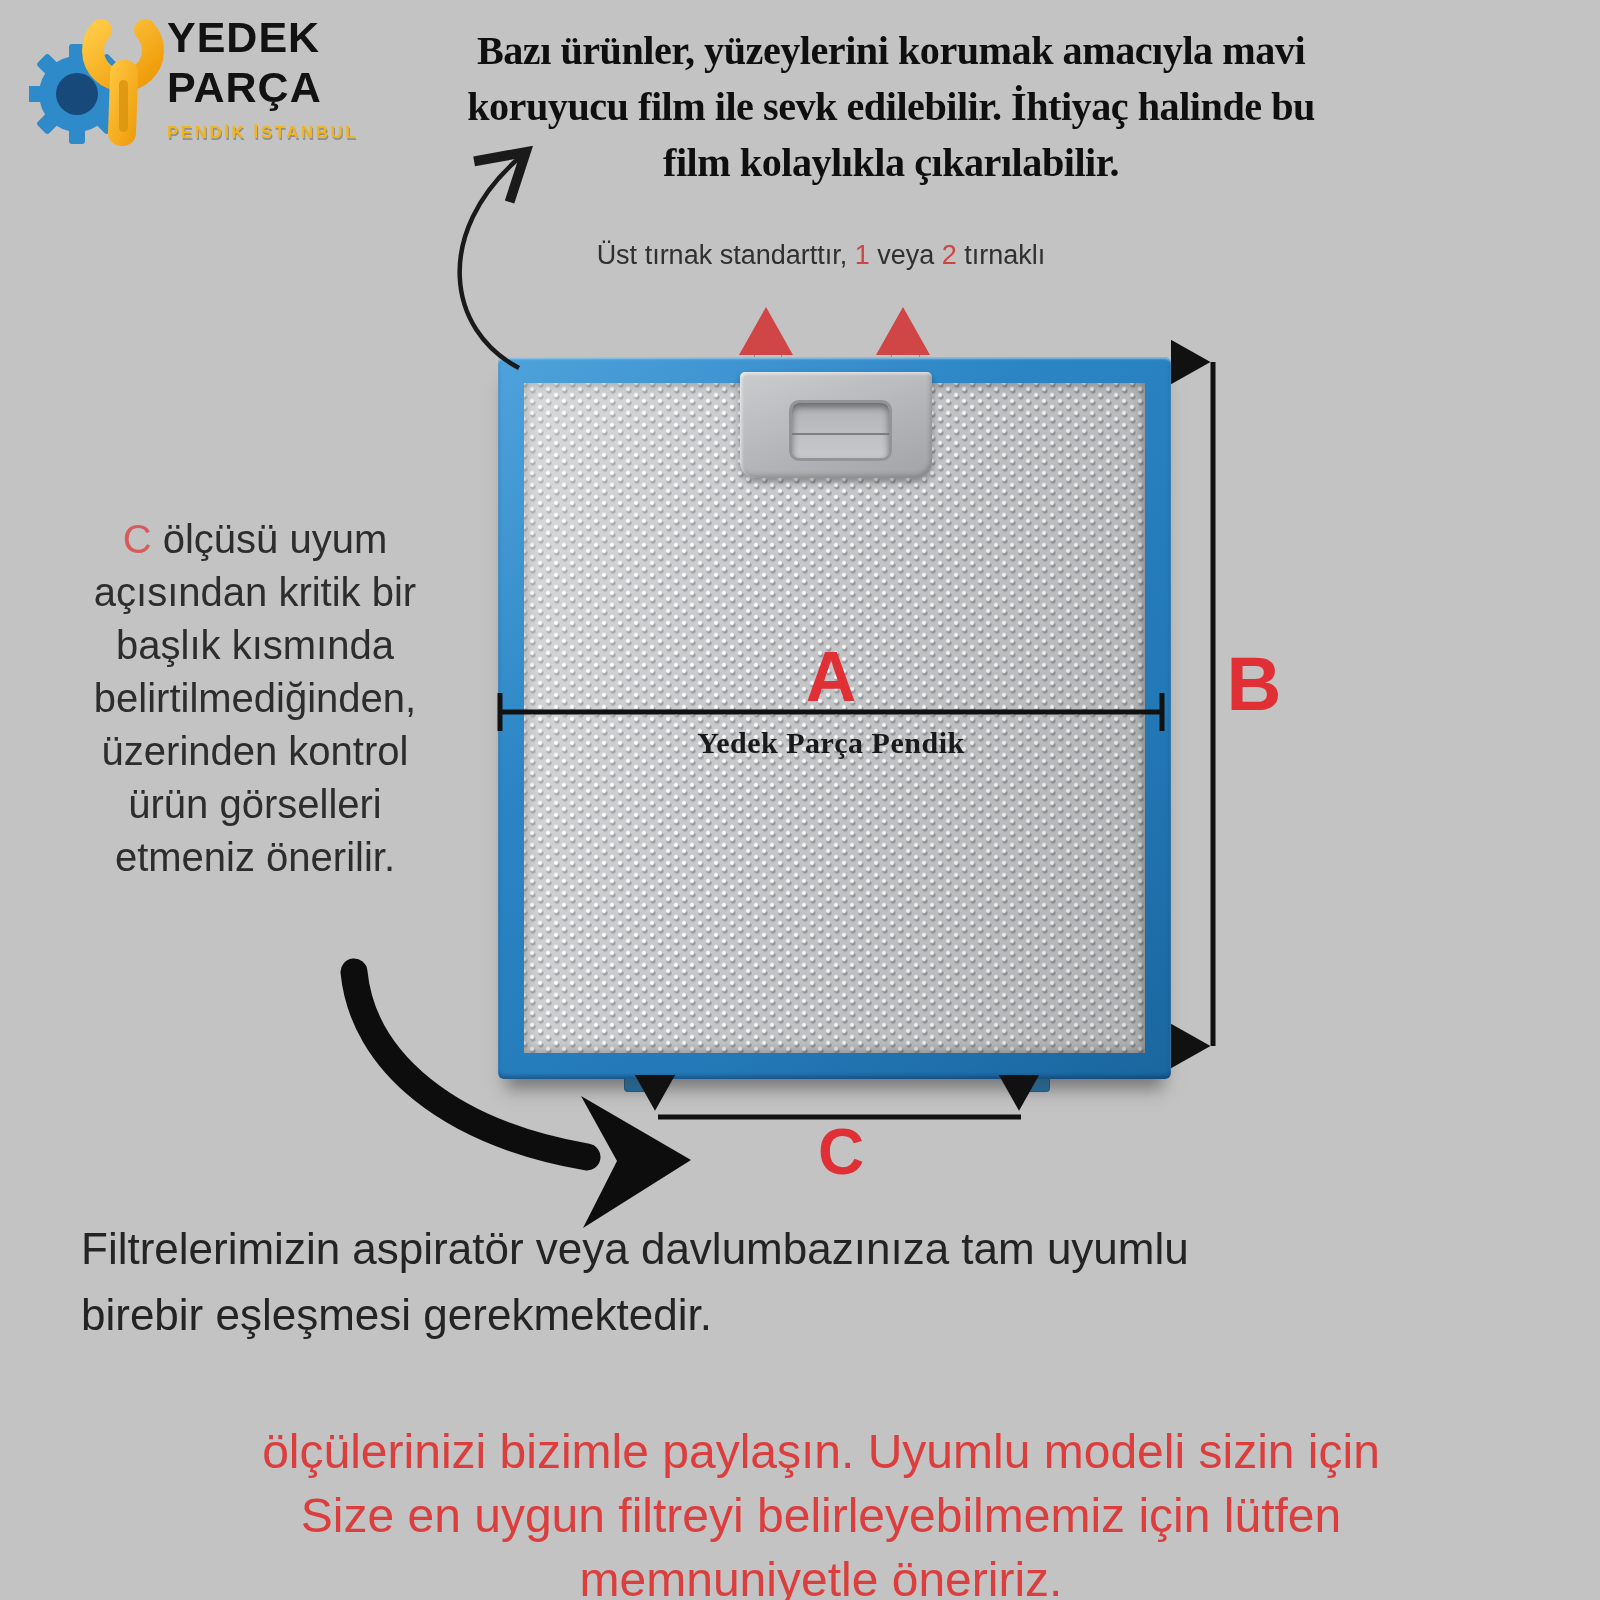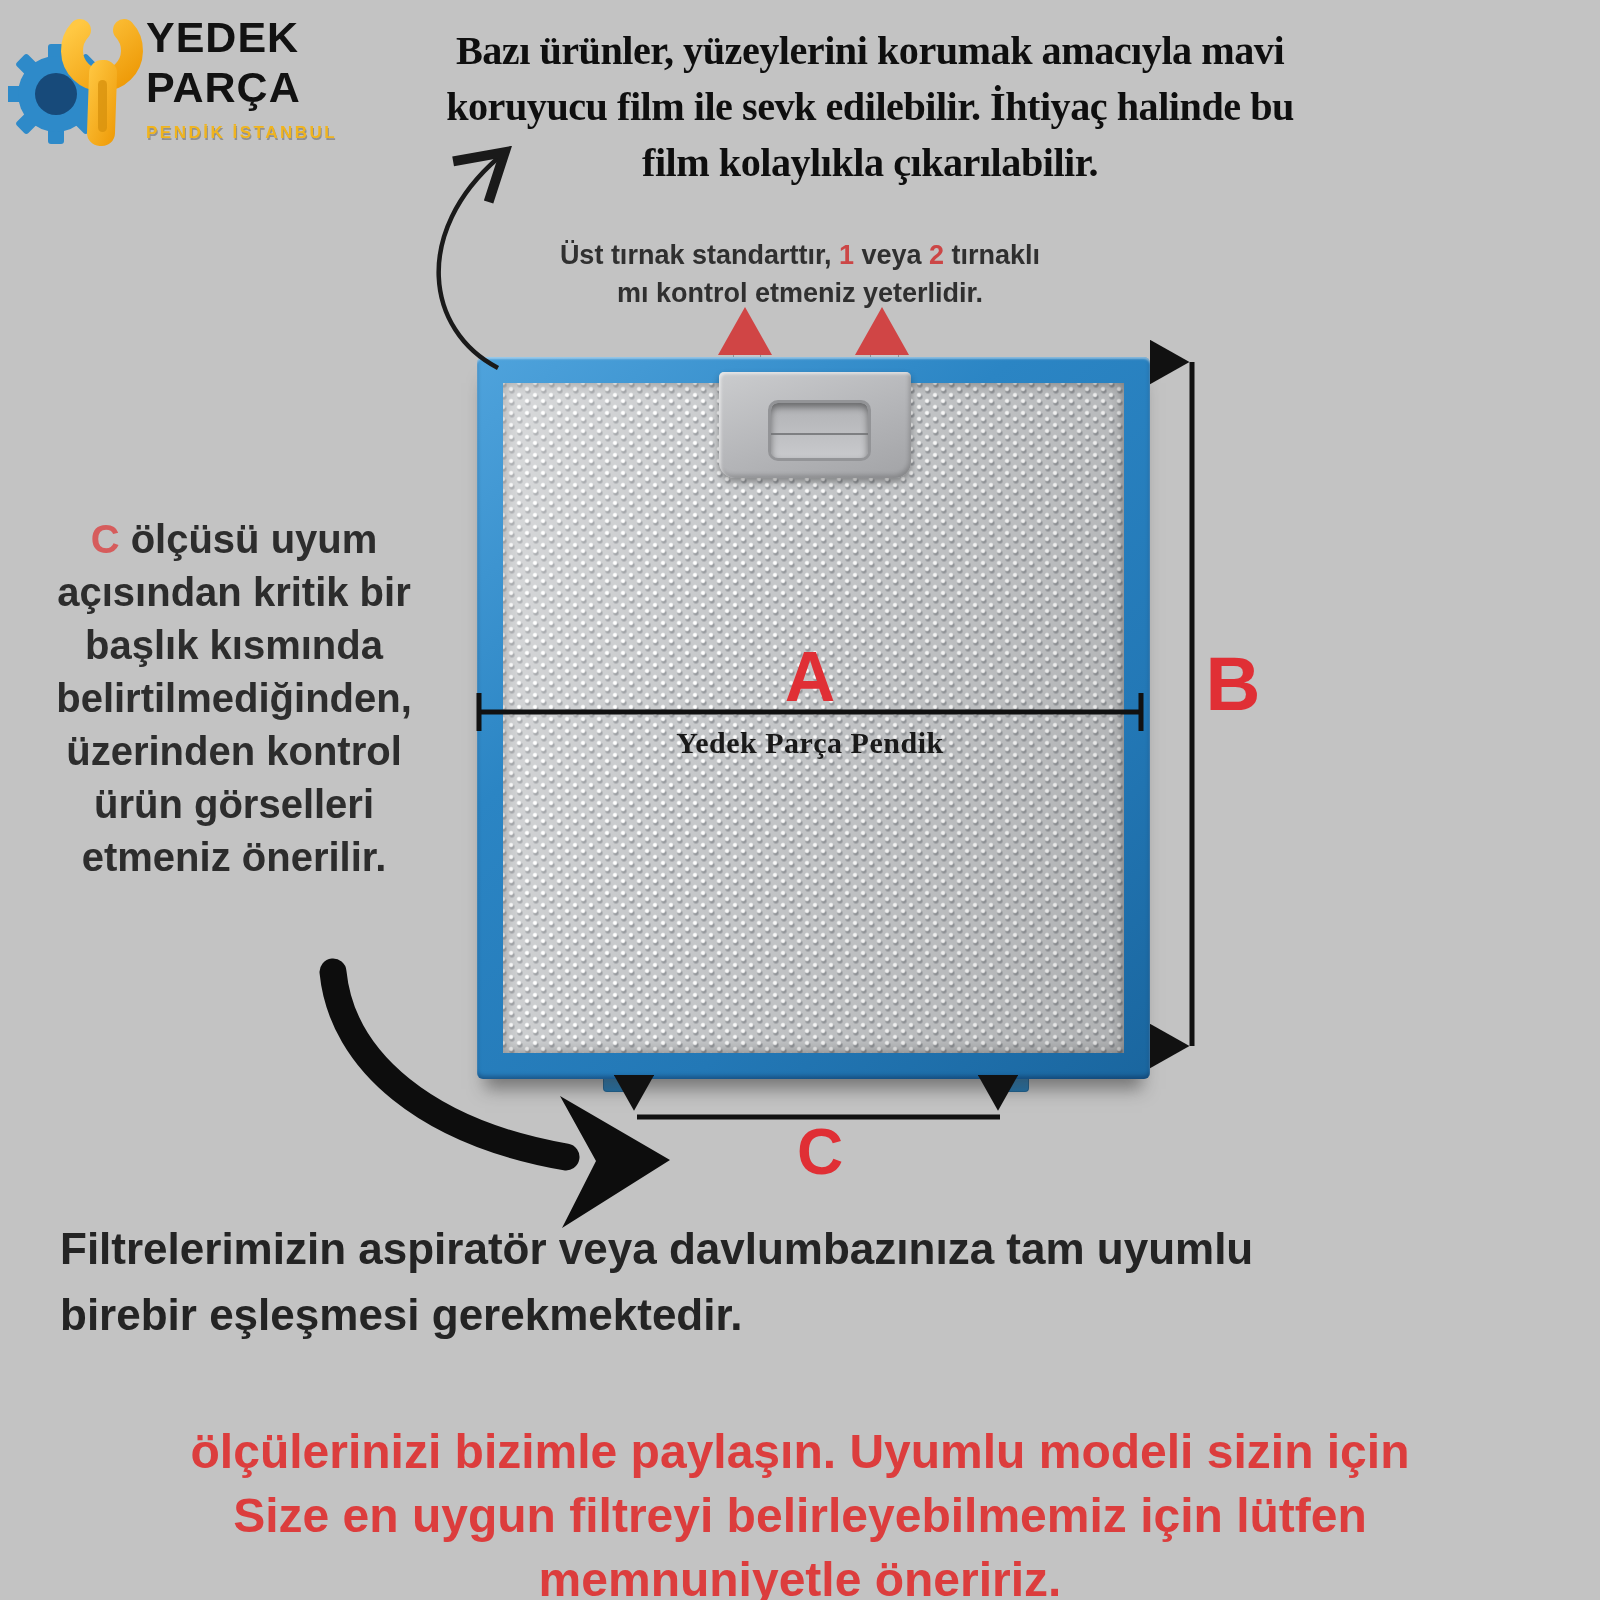--- a/index.html
+++ b/index.html
@@ -1,20 +1,20 @@
 <!DOCTYPE html>
 <html><head>
 <meta charset="utf-8">
 <style>
   html,body{margin:0;padding:0;background:#c3c3c3;}
   .canvas{
     position:relative;width:1526px;height:1600px;background:#c3c3c3;
-    overflow:hidden;font-family:"Liberation Sans","DejaVu Sans",sans-serif;
-  }
-  .abs{position:absolute;font-weight:bold;}
+    overflow:hidden;font-family:"Liberation Sans","DejaVu Sans",sans-serif;margin-left:21px;
+  }
+  .abs{position:absolute;}
   .nowrap{white-space:nowrap;}
 
   
   .logo-name{left:146px;color:#121212;font-weight:900;font-size:43px;letter-spacing:1px;line-height:1;}
   .logo-sub{left:146px;top:123px;color:#f0b41e;font-weight:bold;font-size:17px;letter-spacing:2.5px;
             text-shadow:1px 2px 0 rgba(50,50,50,.35);text-align:right;}
 
   
   .film-note{
     left:300px;top:22px;width:1140px;text-align:center;
@@ -129,21 +129,20 @@
   <div class="abs logo-sub nowrap">PENDİK İSTANBUL</div>
 
   <div class="abs film-note">
     <div class="nowrap">Bazı ürünler, yüzeylerini korumak amacıyla mavi</div>
     <div class="nowrap">koruyucu film ile sevk edilebilir. İhtiyaç halinde bu</div>
     <div class="nowrap">film kolaylıkla çıkarılabilir.</div>
   </div>
 
   <div class="abs tab-note">
     <div class="nowrap"><span>Üst tırnak standarttır, </span><span class="red-inline">1</span><span> veya </span><span class="red-inline">2</span><span> tırnaklı</span></div>
-    <div class="nowrap">mı kontrol etmeniz yeterlidir.</div>
   </div>
 
   <div class="abs side-note">
     <div class="nowrap"><span class="red-inline">C</span><span> ölçüsü uyum</span></div>
     <div class="nowrap">açısından kritik bir</div>
     <div class="nowrap">başlık kısmında</div>
     <div class="nowrap">belirtilmediğinden,</div>
     <div class="nowrap">üzerinden kontrol</div>
     <div class="nowrap">ürün görselleri</div>
     <div class="nowrap">etmeniz önerilir.</div>

